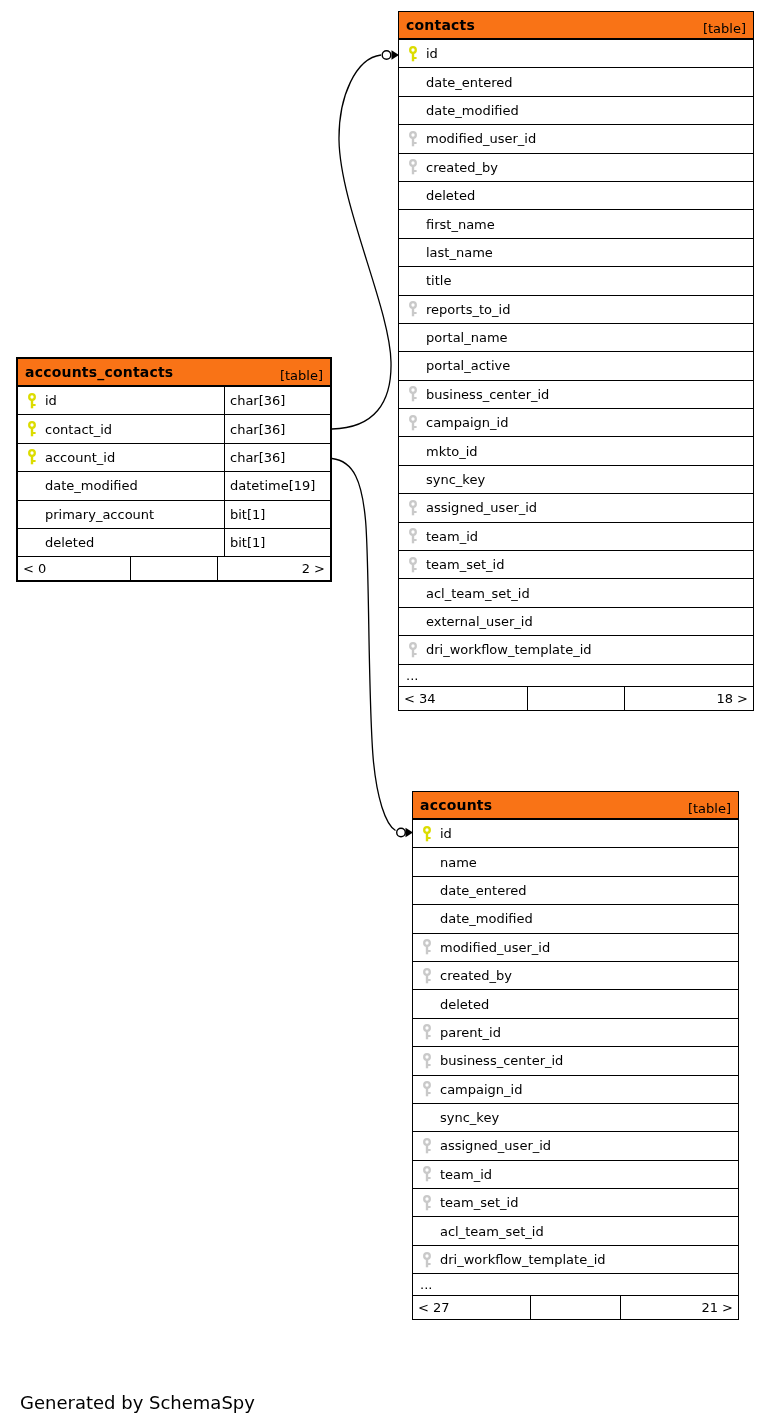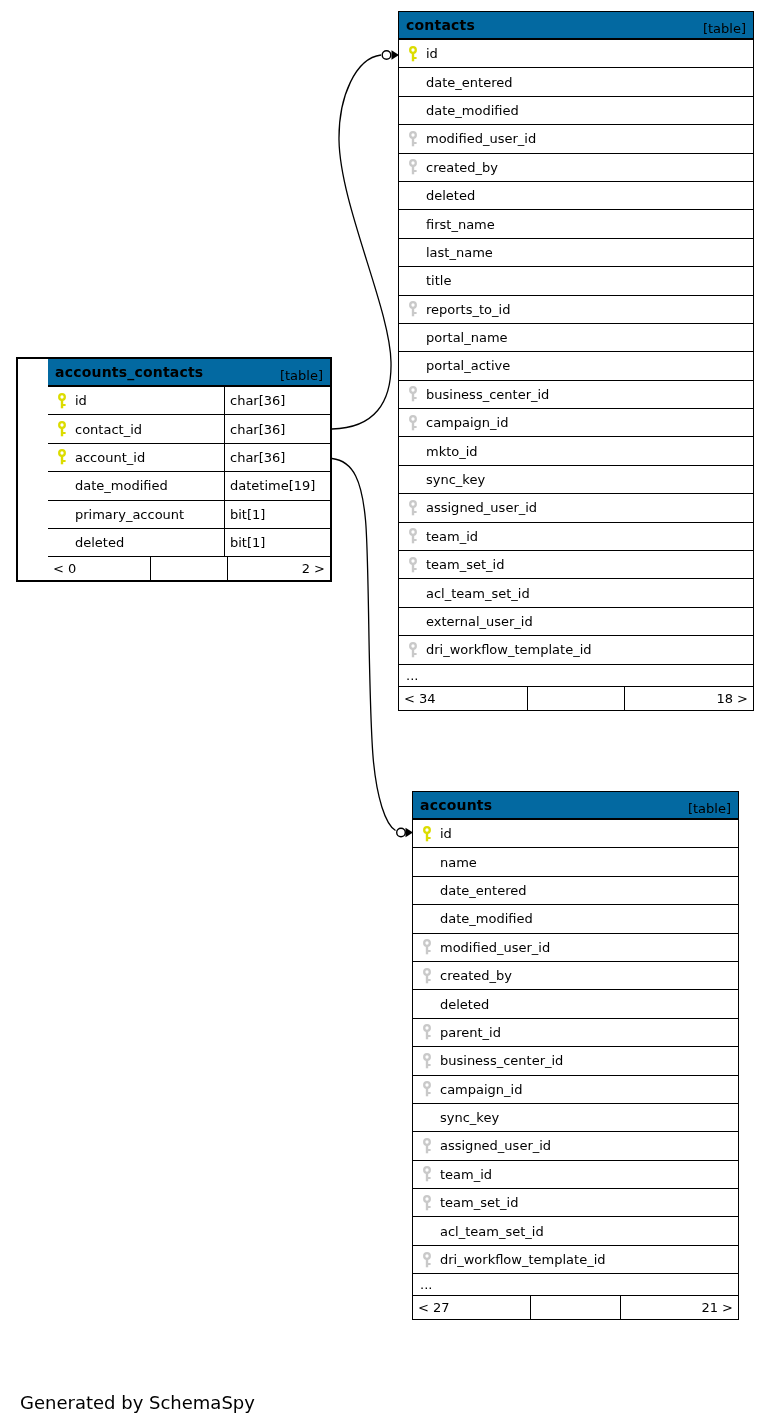--- a/index.html
+++ b/index.html
@@ -4,24 +4,24 @@
 <style>
   html,body { margin:0; padding:0; background:#ffffff; }
   .canvas {
     position:relative; width:768px; height:1421px; background:#ffffff;
     font-family:"DejaVu Sans", "Liberation Sans", sans-serif; color:#000;
   }
   .db-table {
     position:absolute; background:#ffffff;
     border:1.5px solid #000; box-sizing:border-box;
   }
-  .db-table.focus { border-width:2.5px;padding-left:30px; }
+  .db-table.focus { border-width:2.5px; }
   .tbl-header {
     display:flex; justify-content:space-between; align-items:center;
-    background:#0369a1; border-bottom:2px solid #000;
+    background:#f97316; border-bottom:2px solid #000;
     height:26px; padding:0 7px;
   }
   .tbl-title { font-weight:bold; font-size:14px; letter-spacing:0.2px; }
   .tbl-tag { font-size:13px;margin-top:7px; }
   .t-row {
     display:flex; align-items:center; height:28.4px;
     border-bottom:1px solid #000; font-size:13px; box-sizing:border-box;
   }
   .key-cell {
     width:27px; flex:none; display:flex; justify-content:center; align-items:center;

